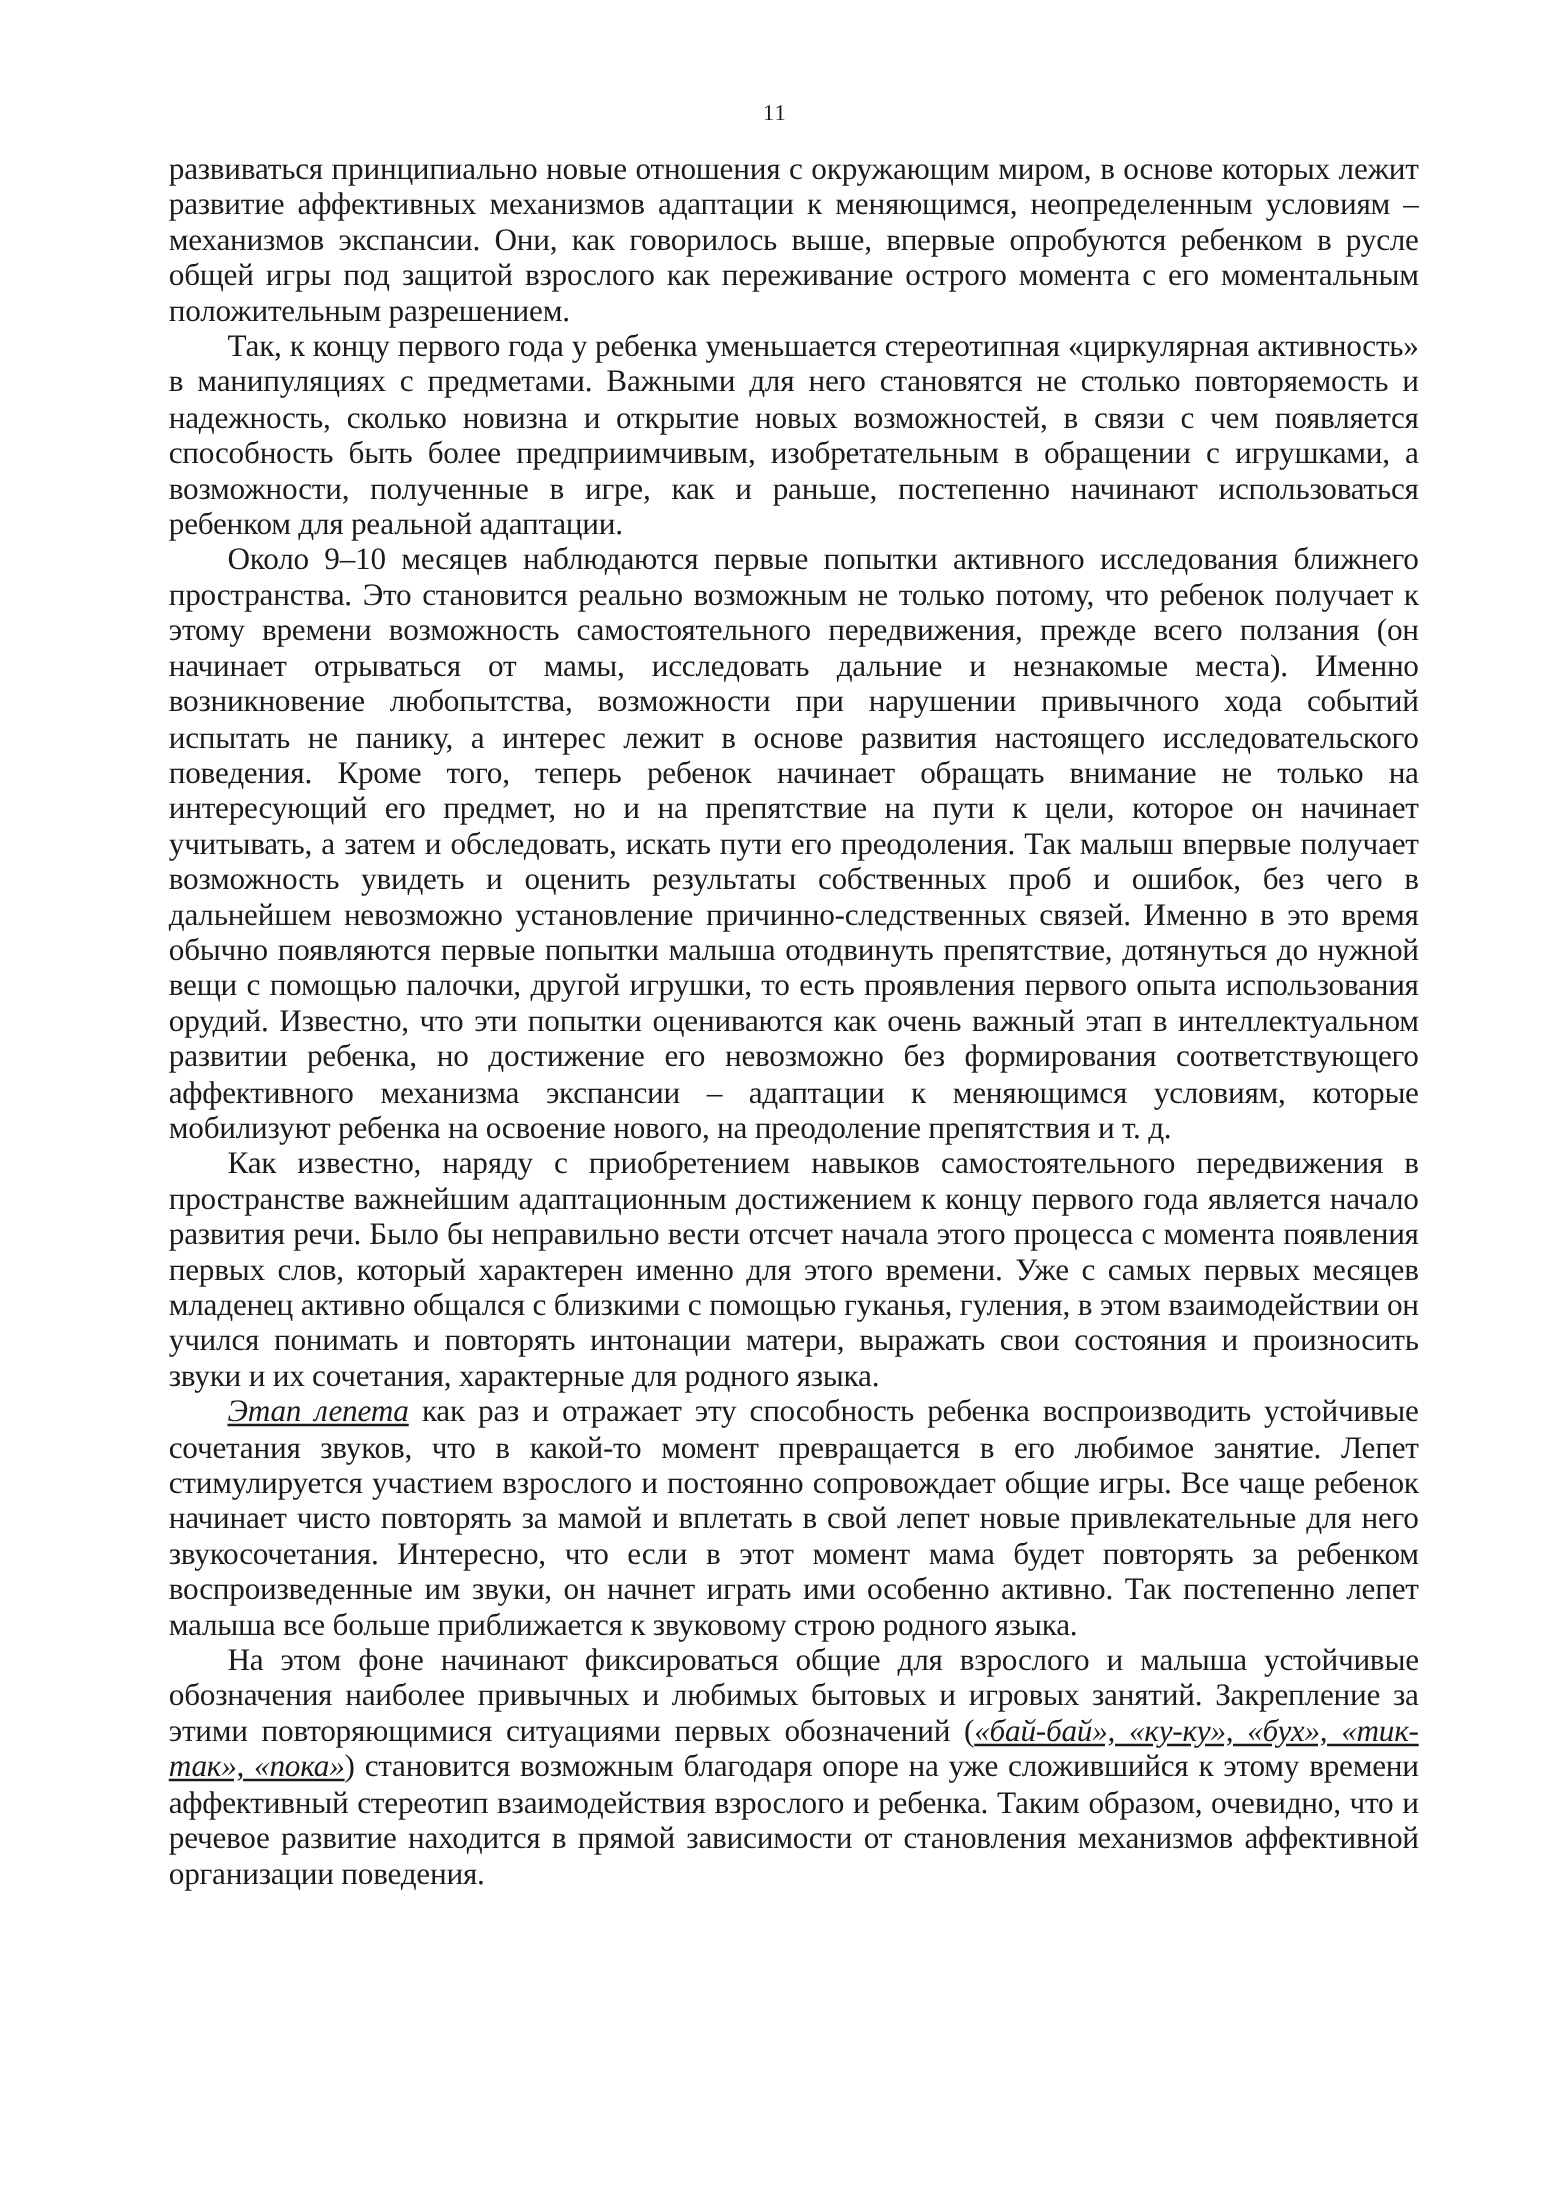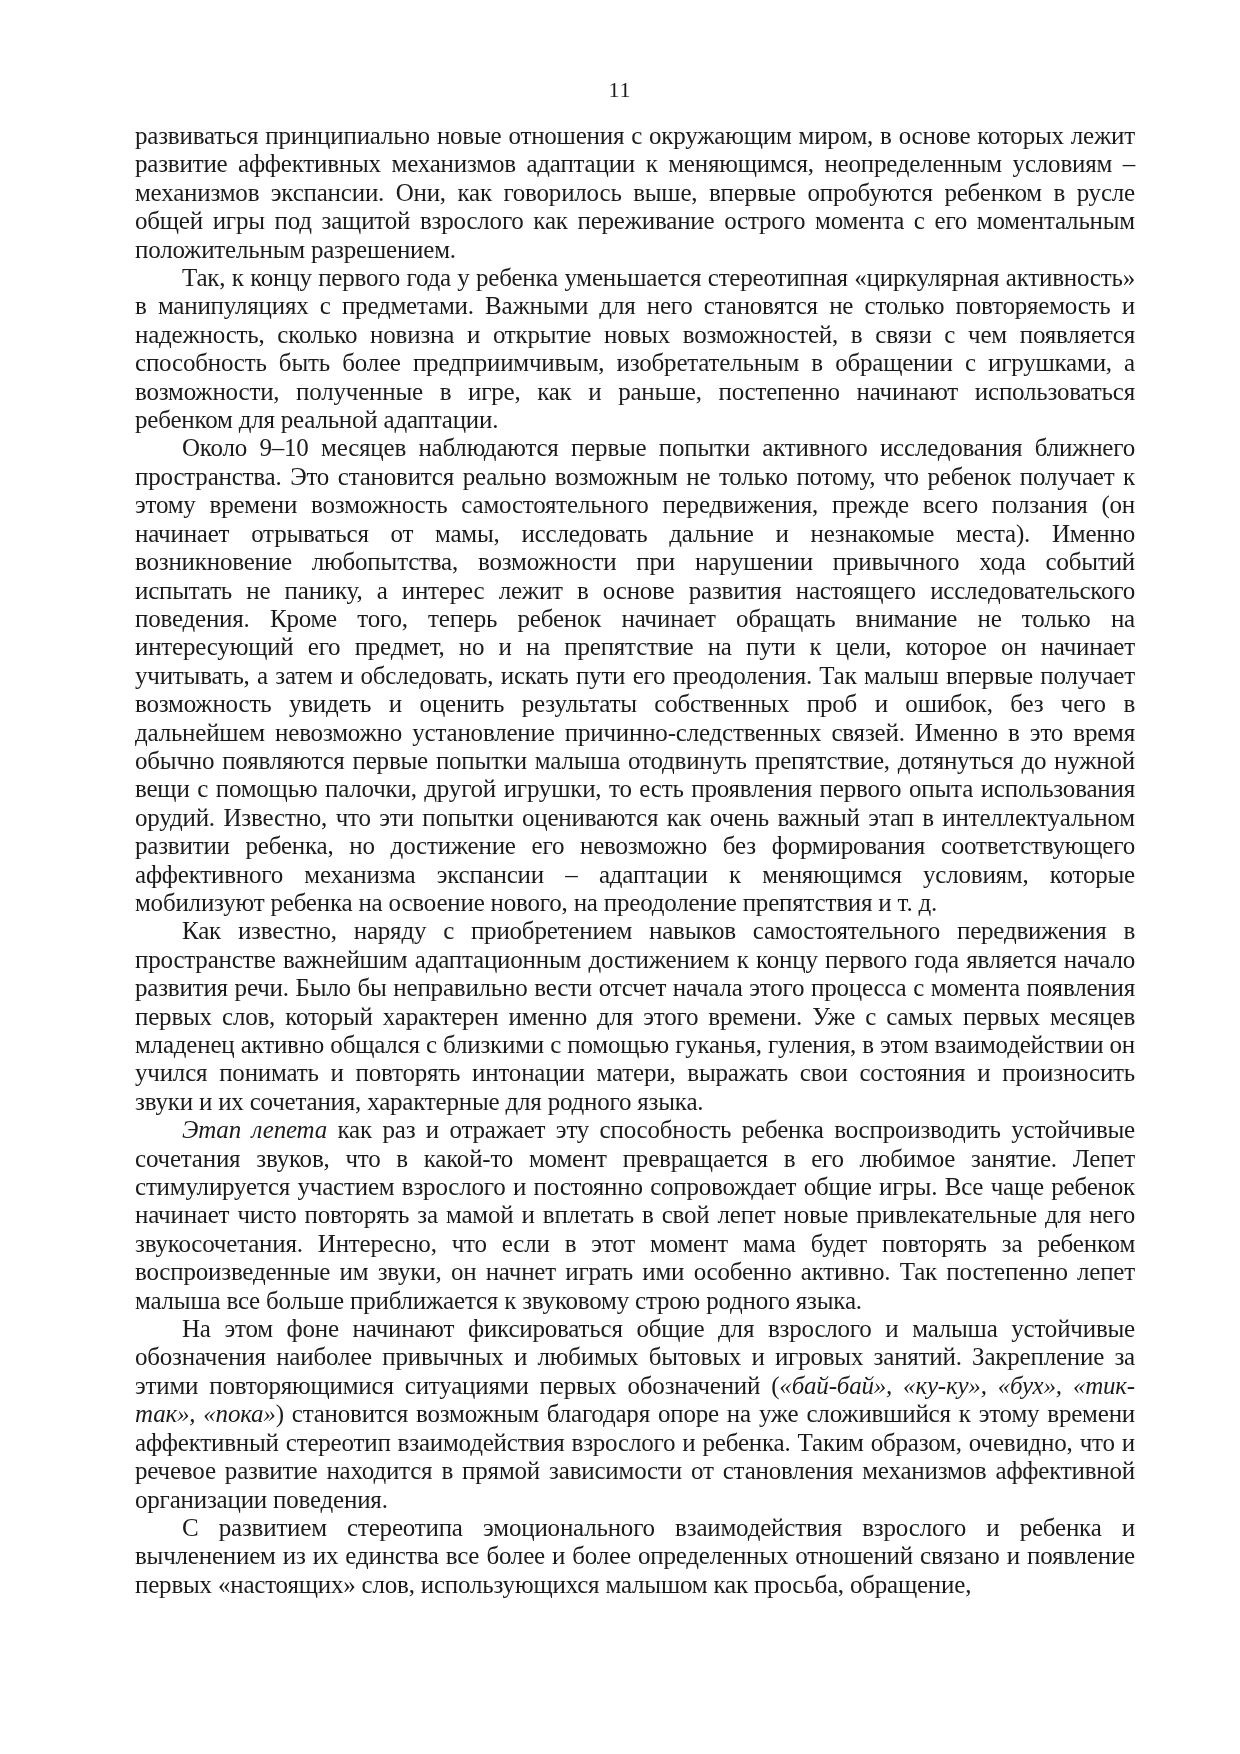--- a/index.html
+++ b/index.html
@@ -15,21 +15,21 @@
     overflow: hidden;
     font-family: "Liberation Serif", "DejaVu Serif", serif;
     color: #1b1b1b;
   }
   .page-number {
     position: absolute;
     top: 76px;
     left: 0;
     width: 1240px;
     text-align: center;
-    font-size: 22px;
+    font-size: 18px;
     line-height: 28px;
     letter-spacing: 1px;
   }
   .body-text {
     position: absolute;
     top: 122px;
     left: 135px;
     width: 1000px;
     font-size: 25px;
     line-height: 28.4px;
@@ -39,20 +39,21 @@
   .para {
     margin: 0;
     padding: 0;
     text-indent: 47px;
   }
   .para.no-indent {
     text-indent: 0;
   }
   .para em {
     font-style: italic;
+    text-decoration: underline;
   }
 </style>
 </head>
 <body>
 
 <div class="page">
 
   <div class="page-number">11</div>
 
   <main class="body-text">
@@ -62,16 +63,15 @@
     <p class="para"><span>Так, к концу первого года у ребенка уменьшается стереотипная «циркулярная активность» в манипуляциях с предметами. Важными для него становятся не столько повторяемость и надежность, сколько новизна и открытие новых возможностей, в связи с чем появляется способность быть более предприимчивым, изобретательным в обращении с игрушками, а возможности, полученные в игре, как и раньше, постепенно начинают использоваться ребенком для реальной адаптации.</span></p>
 
     <p class="para"><span>Около 9–10 месяцев наблюдаются первые попытки активного исследования ближнего пространства. Это становится реально возможным не только потому, что ребенок получает к этому времени возможность самостоятельного передвижения, прежде всего ползания (он начинает отрываться от мамы, исследовать дальние и незнакомые места). Именно возникновение любопытства, возможности при нарушении привычного хода событий испытать не панику, а интерес лежит в основе развития настоящего исследовательского поведения. Кроме того, теперь ребенок начинает обращать внимание не только на интересующий его предмет, но и на препятствие на пути к цели, которое он начинает учитывать, а затем и обследовать, искать пути его преодоления. Так малыш впервые получает возможность увидеть и оценить результаты собственных проб и ошибок, без чего в дальнейшем невозможно установление причинно-следственных связей. Именно в это время обычно появляются первые попытки малыша отодвинуть препятствие, дотянуться до нужной вещи с помощью палочки, другой игрушки, то есть проявления первого опыта использования орудий. Известно, что эти попытки оцениваются как очень важный этап в интеллектуальном развитии ребенка, но достижение его невозможно без формирования соответствующего аффективного механизма экспансии – адаптации к меняющимся условиям, которые мобилизуют ребенка на освоение нового, на преодоление препятствия и т. д.</span></p>
 
     <p class="para"><span>Как известно, наряду с приобретением навыков самостоятельного передвижения в пространстве важнейшим адаптационным достижением к концу первого года является начало развития речи. Было бы неправильно вести отсчет начала этого процесса с момента появления первых слов, который характерен именно для этого времени. Уже с самых первых месяцев младенец активно общался с близкими с помощью гуканья, гуления, в этом взаимодействии он учился понимать и повторять интонации матери, выражать свои состояния и произносить звуки и их сочетания, характерные для родного языка.</span></p>
 
     <p class="para"><em>Этап лепета</em><span> как раз и отражает эту способность ребенка воспроизводить устойчивые сочетания звуков, что в какой-то момент превращается в его любимое занятие. Лепет стимулируется участием взрослого и постоянно сопровождает общие игры. Все чаще ребенок начинает чисто повторять за мамой и вплетать в свой лепет новые привлекательные для него звукосочетания. Интересно, что если в этот момент мама будет повторять за ребенком воспроизведенные им звуки, он начнет играть ими особенно активно. Так постепенно лепет малыша все больше приближается к звуковому строю родного языка.</span></p>
 
     <p class="para"><span>На этом фоне начинают фиксироваться общие для взрослого и малыша устойчивые обозначения наиболее привычных и любимых бытовых и игровых занятий. Закрепление за этими повторяющимися ситуациями первых обозначений (</span><em>«бай-бай», «ку-ку», «бух», «тик-так», «пока»</em><span>) становится возможным благодаря опоре на уже сложившийся к этому времени аффективный стереотип взаимодействия взрослого и ребенка. Таким образом, очевидно, что и речевое развитие находится в прямой зависимости от становления механизмов аффективной организации поведения.</span></p>
 
-    <p class="para"><span>С развитием стереотипа эмоционального взаимодействия взрослого и ребенка и вычленением из их единства все более и более определенных отношений связано и появление первых «настоящих» слов, использующихся малышом как просьба, обращение,</span></p>
 
   </main>
 </div>
 
 </body></html>

